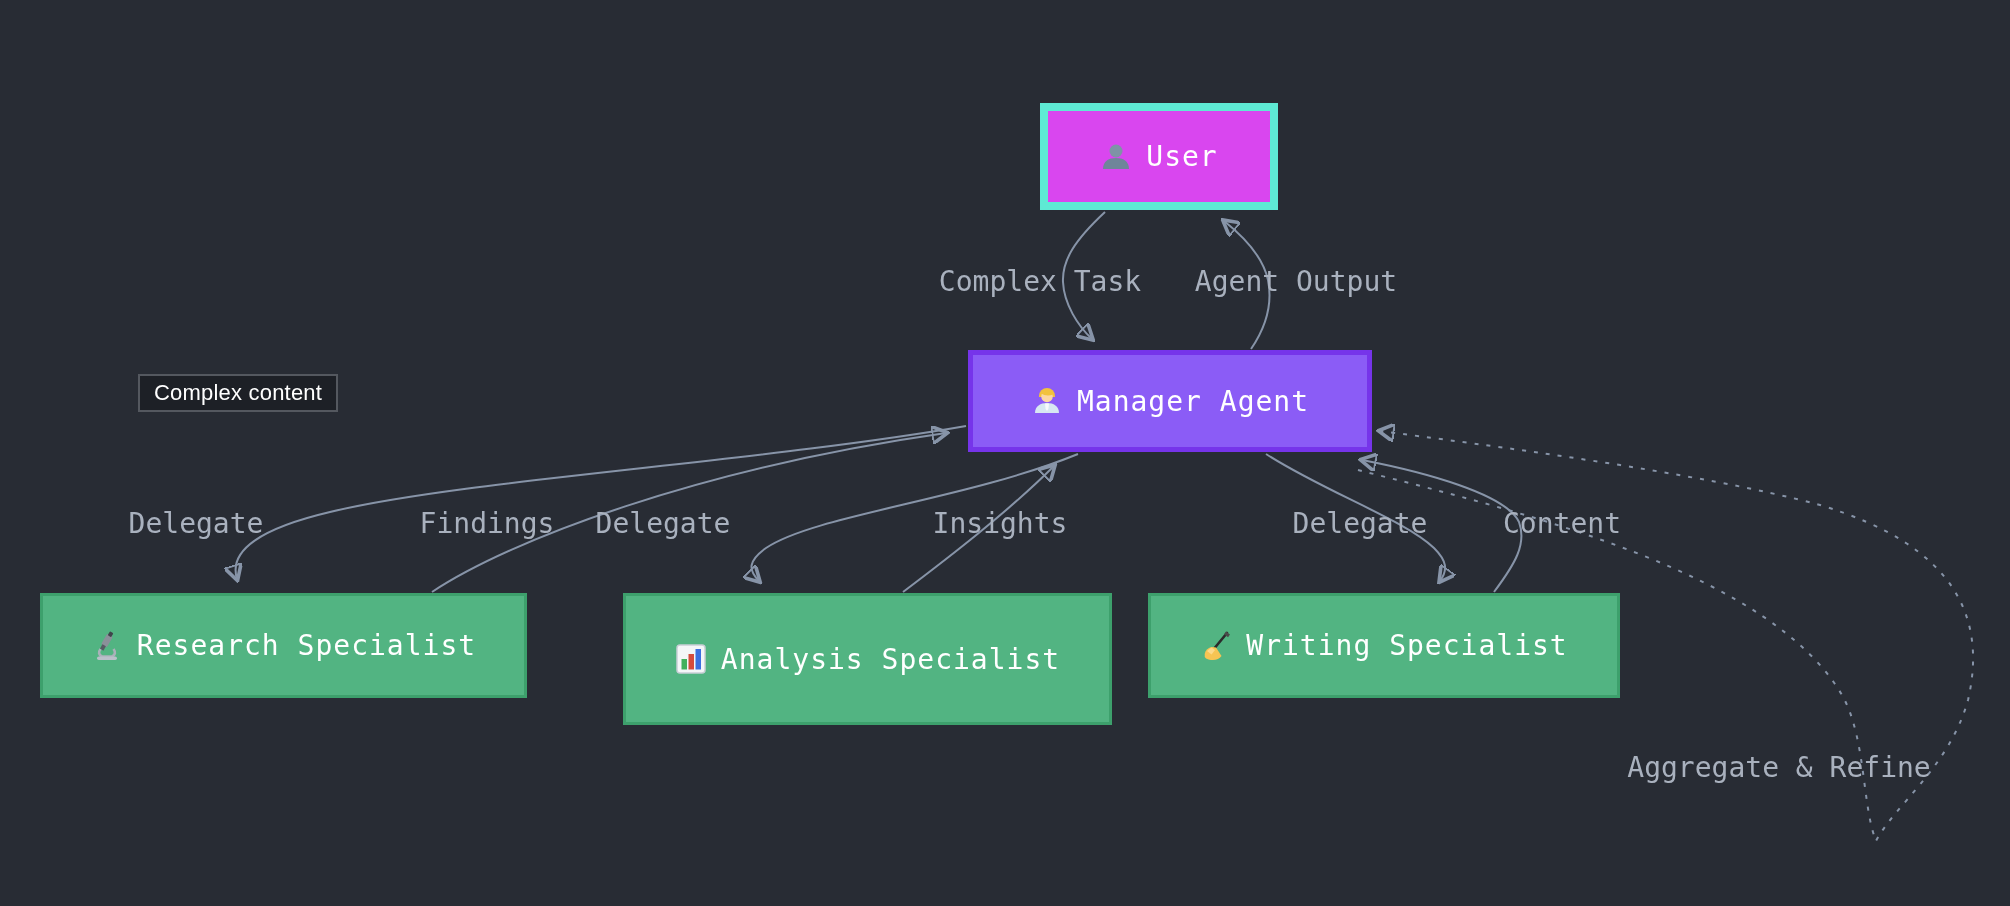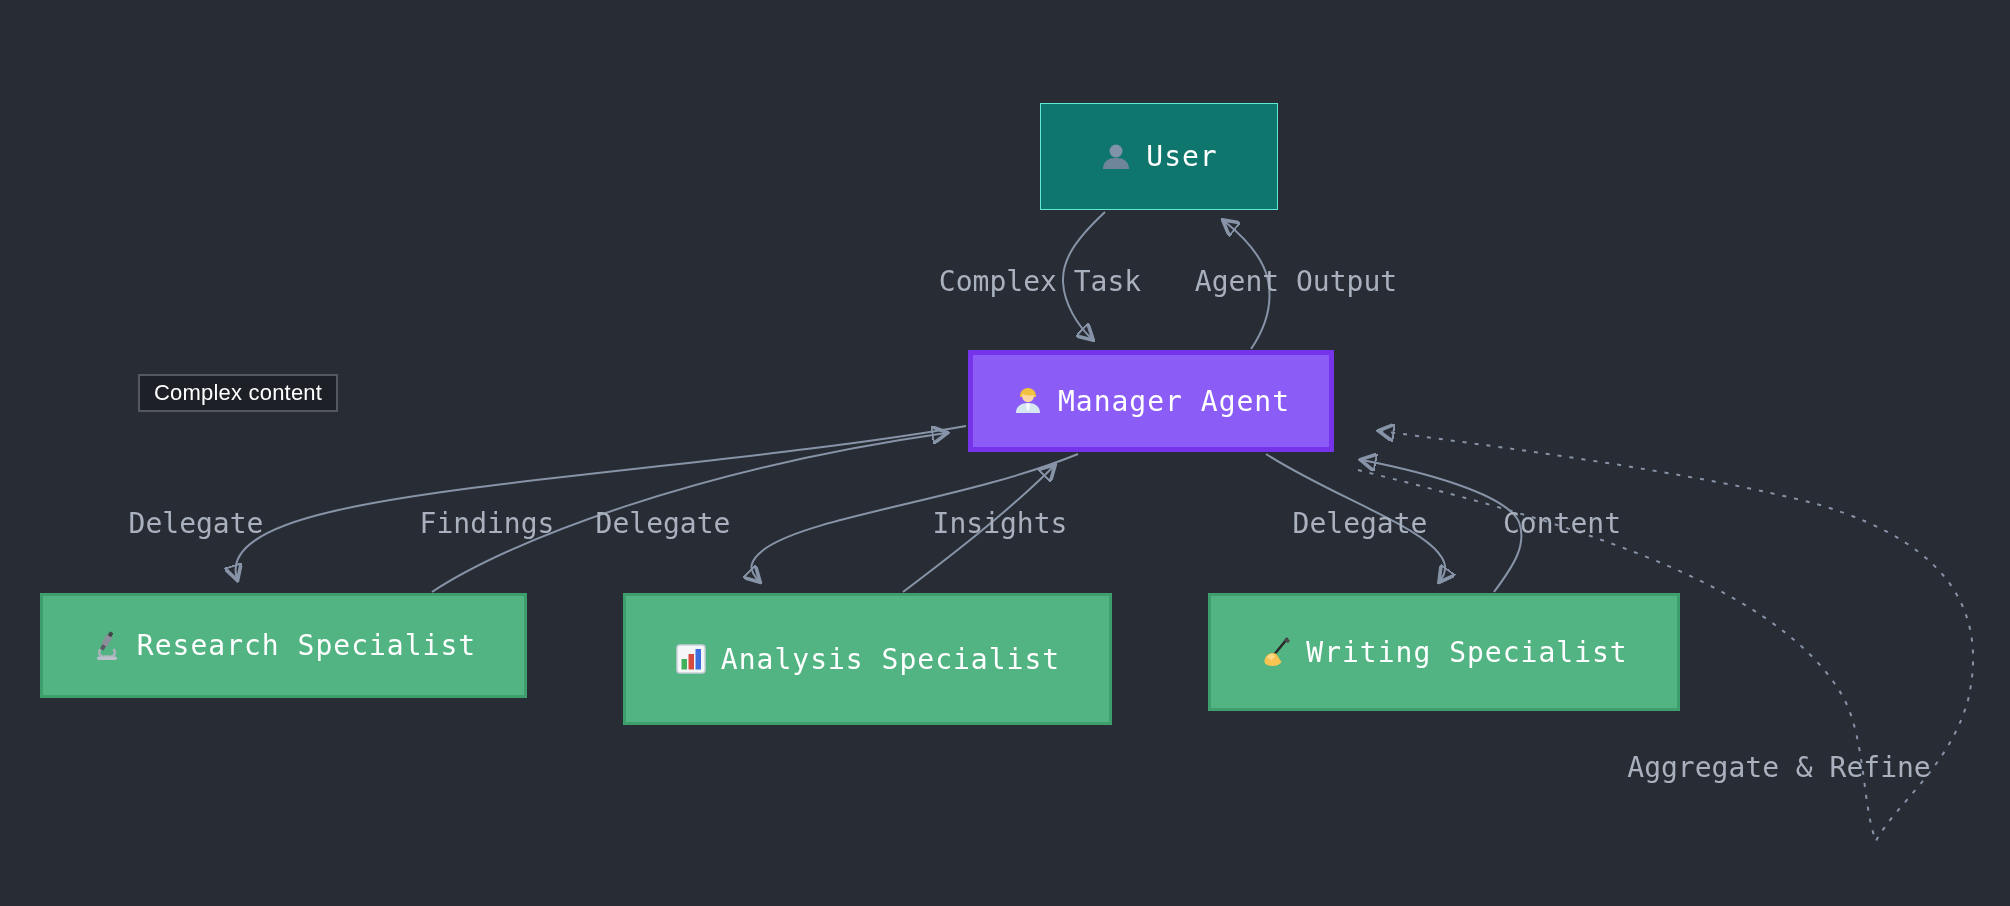--- a/index.html
+++ b/index.html
@@ -10,26 +10,26 @@
   }
   .edge-layer { position:absolute; inset:0; width:2010px; height:906px; }
   .edge-layer path { fill:none; stroke:#8794a8; stroke-width:2px; }
   .edge-layer path.dotted { stroke-dasharray:4 8; }
 
   .node {
     position:absolute; box-sizing:border-box;
     display:flex; align-items:center; justify-content:center; gap:14px;
     color:#ffffff; font-size:28px; letter-spacing:1px; white-space:nowrap;
   }
-  .node-user    { left:1040px; top:103px;  width:238px; height:107px; background:#0f766e; border:1px solid #5eead4; }
-  .node-manager { left:968px;  top:350px;  width:366px; height:102px; background:#8b5cf6; border:5px solid #7634ea; }
+  .node-user    { left:1040px; top:103px;  width:238px; height:107px; background:#d946ef; border:8px solid #5eead4; }
+  .node-manager { left:968px;  top:350px;  width:404px; height:102px; background:#8b5cf6; border:5px solid #7634ea; }
   .node-green   { background:#52b482; border:3px solid #3da06c;text-align:right; }
   .node-research{ left:40px;   top:593px;  width:487px; height:105px; }
   .node-analysis{ left:623px;  top:593px;  width:489px; height:132px; }
-  .node-writing { left:1208px; top:593px;  width:472px; height:118px; }
+  .node-writing { left:1148px; top:593px;  width:472px; height:105px; }
 
   .node .icon { display:inline-flex; width:32px; height:32px; flex:0 0 auto; }
   .node .icon svg { width:32px; height:32px; }
 
   .edge-label {
     position:absolute; transform:translate(-50%,-50%);
     color:#a9b1be; font-size:28px; white-space:nowrap; letter-spacing:0;
   }
 
   .tooltip {

